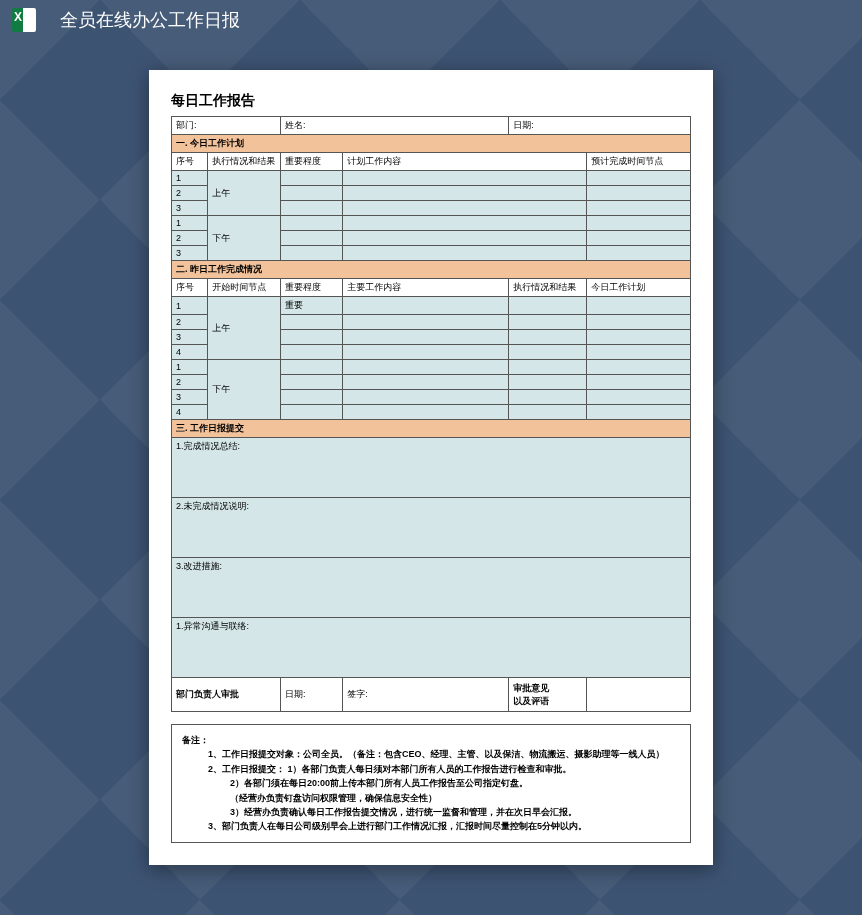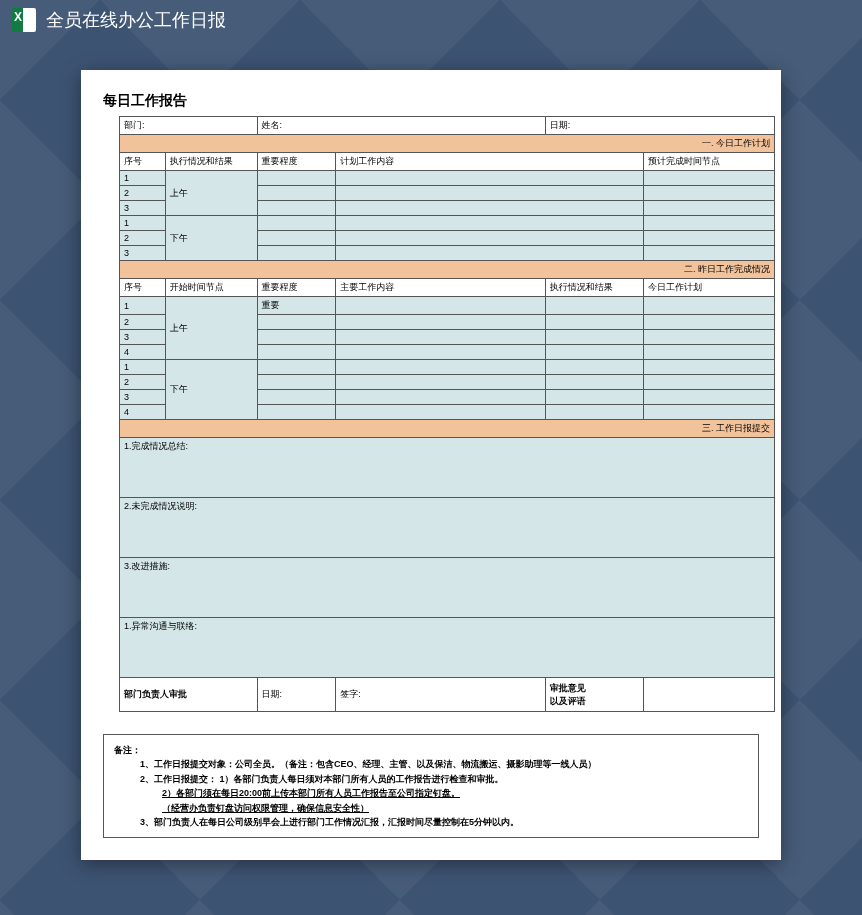--- a/index.html
+++ b/index.html
@@ -13,21 +13,21 @@
     linear-gradient(45deg, rgba(255,255,255,0.05) 25%, transparent 25%);
   background-size: 200px 200px;
   min-height: 915px;
   width: 862px;
   overflow: hidden;
 }
 .topbar {
   display: flex;
   align-items: center;
   padding: 8px 12px;
-  gap: 10px;
+  gap: 24px;
 }
 .excel-icon {
   width: 24px;
   height: 24px;
   background: #107c41;
   position: relative;
   border-radius: 2px;
 }
 .excel-icon::before {
   content: "";
@@ -44,64 +44,62 @@
   top: 2px;
   color: #fff;
   font-size: 12px;
   font-weight: bold;
 }
 .topbar-title {
   color: #fff;
   font-size: 18px;
 }
 .page {
-  width: 700px;
+  width: 564px;
   margin: 30px auto;
   background: #fff;
   box-shadow: 0 4px 18px rgba(0,0,0,0.4);
   padding: 22px;
   font-size: 10px;
 }
 .title {
   font-size: 14px;
   font-weight: bold;
   margin-bottom: 6px;
 }
 table {
   border-collapse: collapse;
   width: 100%;
-  margin-left: 16px;
 }
 td, th {
   border: 1px solid #555;
   padding: 2px 4px;
   font-size: 9px;
   font-weight: normal;
   text-align: left;
   vertical-align: middle;
 }
 .center { text-align: left; }
 .section-hdr {
   background: #f2c29b;
-  font-weight: normal;
-  text-align: right;
+  font-weight: bold;
 }
 .blue-bg { background: #d4e6e8; }
 .tall { height: 60px; vertical-align: top; }
 .sm { height: 14px; }
 .info-row td { height: 16px; }
 .notes-box {
   border: 1px solid #555;
-  margin-top: 22px;
+  margin-top: 12px;
   padding: 8px 10px;
   font-size: 9px;
   line-height: 1.6;
 }
 .notes-box .indent1 { padding-left: 26px; }
-.notes-box .indent2 { padding-left: 48px; text-decoration: underline; }
+.notes-box .indent2 { padding-left: 48px; }
 .bold { font-weight: bold; }
 .approval td { height: 34px; }
 </style>
 </head>
 <body>
 
 <div class="topbar">
   <div class="excel-icon"></div>
   <div class="topbar-title">全员在线办公工作日报</div>
 </div>
@@ -263,15 +261,16 @@
     </tr>
   </tbody>
     </table>
 
   <div class="notes-box">
     <div class="bold">备注：</div>
     <div class="indent1 bold">1、工作日报提交对象：公司全员。（备注：包含CEO、经理、主管、以及保洁、物流搬运、摄影助理等一线人员）</div>
     <div class="indent1 bold">2、工作日报提交：  1）各部门负责人每日须对本部门所有人员的工作报告进行检查和审批。</div>
     <div class="indent2 bold">2）各部门须在每日20:00前上传本部门所有人员工作报告至公司指定钉盘。</div>
     <div class="indent2 bold">（经营办负责钉盘访问权限管理，确保信息安全性）</div>
+    <div class="indent2 bold">3）经营办负责确认每日工作报告提交情况，进行统一监督和管理，并在次日早会汇报。</div>
     <div class="indent1 bold">3、部门负责人在每日公司级别早会上进行部门工作情况汇报，汇报时间尽量控制在5分钟以内。</div>
   </div>
 </div>
 
 </body></html>

